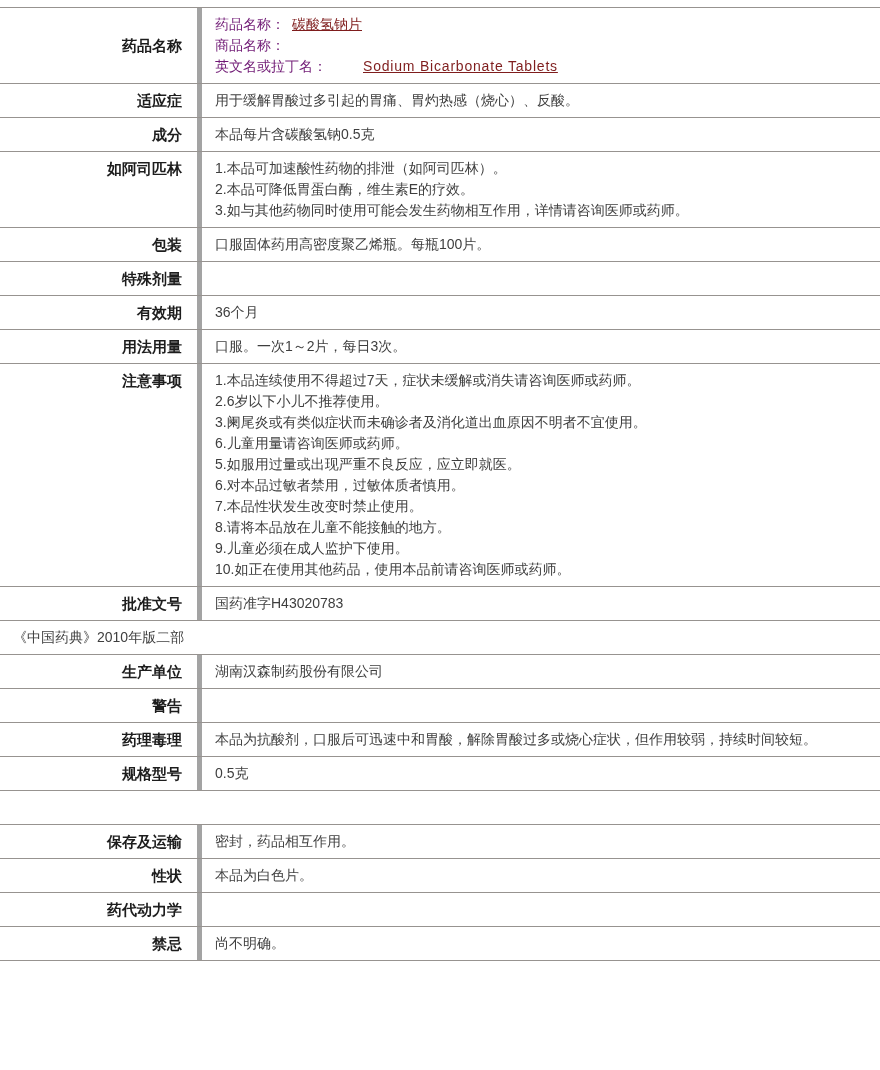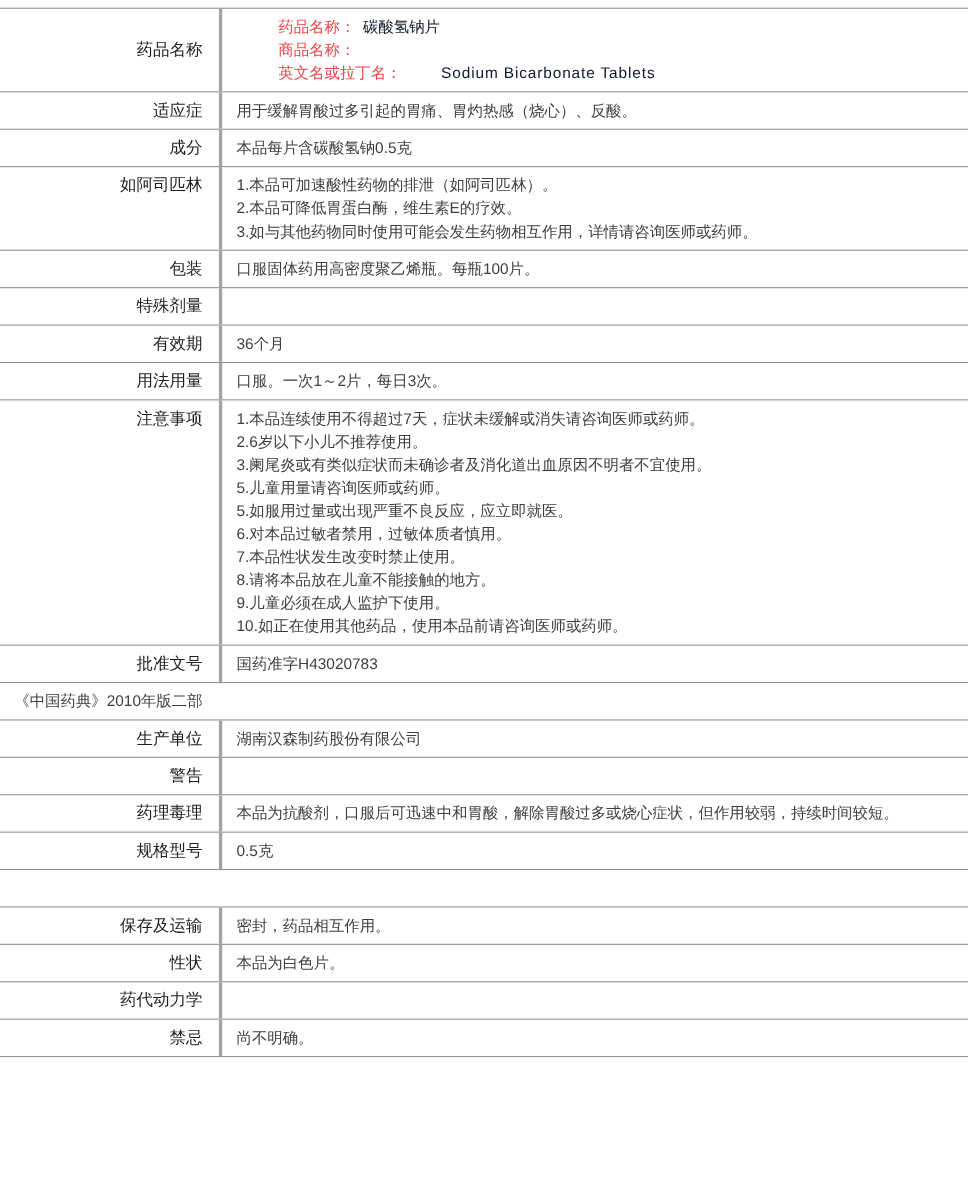--- a/index.html
+++ b/index.html
@@ -22,53 +22,53 @@
   }
   .row {
     display: flex;
     align-items: stretch;
     border-bottom: 1px solid #979390;
   }
   .label-cell {
     flex: 0 0 202px;
     width: 202px;
     box-sizing: border-box;
-    border-right: 3px solid #a3a3a3;
+    border-right: 5px solid #a3a3a3;
     padding: 6px 15px 6px 4px;
     display: flex;
     justify-content: flex-end;
     align-items: flex-start;
     text-align: right;
     font-size: 15px;
-    font-weight: normal;
+    font-weight: bold;
     color: #1d1d1d;
     line-height: 21px;
   }
   .row.v-middle .label-cell {
     align-items: center;
   }
   .content-cell {
     flex: 1 1 auto;
     box-sizing: border-box;
     min-height: 33px;
     padding: 6px 14px 6px 13px;
     font-size: 14px;
     color: #3e3e3e;
     line-height: 21px;
   }
   .line {
     min-height: 21px;
   }
   .field-key {
-    color: #ef4444;
-    margin-left: 38px;
+    color: #701a75;
   }
   .field-val {
-    color: #0f172a;
+    color: #7f1d1d;
     margin-left: 7px;
+    text-decoration: underline;
   }
   .field-val.en {
     letter-spacing: 0.8px;
     margin-left: 36px;
   }
 </style>
 </head>
 <body>
 
 <div class="page">
@@ -137,21 +137,21 @@
         <div class="line">口服。一次1～2片，每日3次。</div>
       </div>
     </div>
 
     <div class="row">
       <div class="label-cell">注意事项</div>
       <div class="content-cell">
         <div class="line">1.本品连续使用不得超过7天，症状未缓解或消失请咨询医师或药师。</div>
         <div class="line">2.6岁以下小儿不推荐使用。</div>
         <div class="line">3.阑尾炎或有类似症状而未确诊者及消化道出血原因不明者不宜使用。</div>
-        <div class="line">5.儿童用量请咨询医师或药师。</div>
+        <div class="line">6.儿童用量请咨询医师或药师。</div>
         <div class="line">5.如服用过量或出现严重不良反应，应立即就医。</div>
         <div class="line">6.对本品过敏者禁用，过敏体质者慎用。</div>
         <div class="line">7.本品性状发生改变时禁止使用。</div>
         <div class="line">8.请将本品放在儿童不能接触的地方。</div>
         <div class="line">9.儿童必须在成人监护下使用。</div>
         <div class="line">10.如正在使用其他药品，使用本品前请咨询医师或药师。</div>
       </div>
     </div>
 
     <div class="row">

